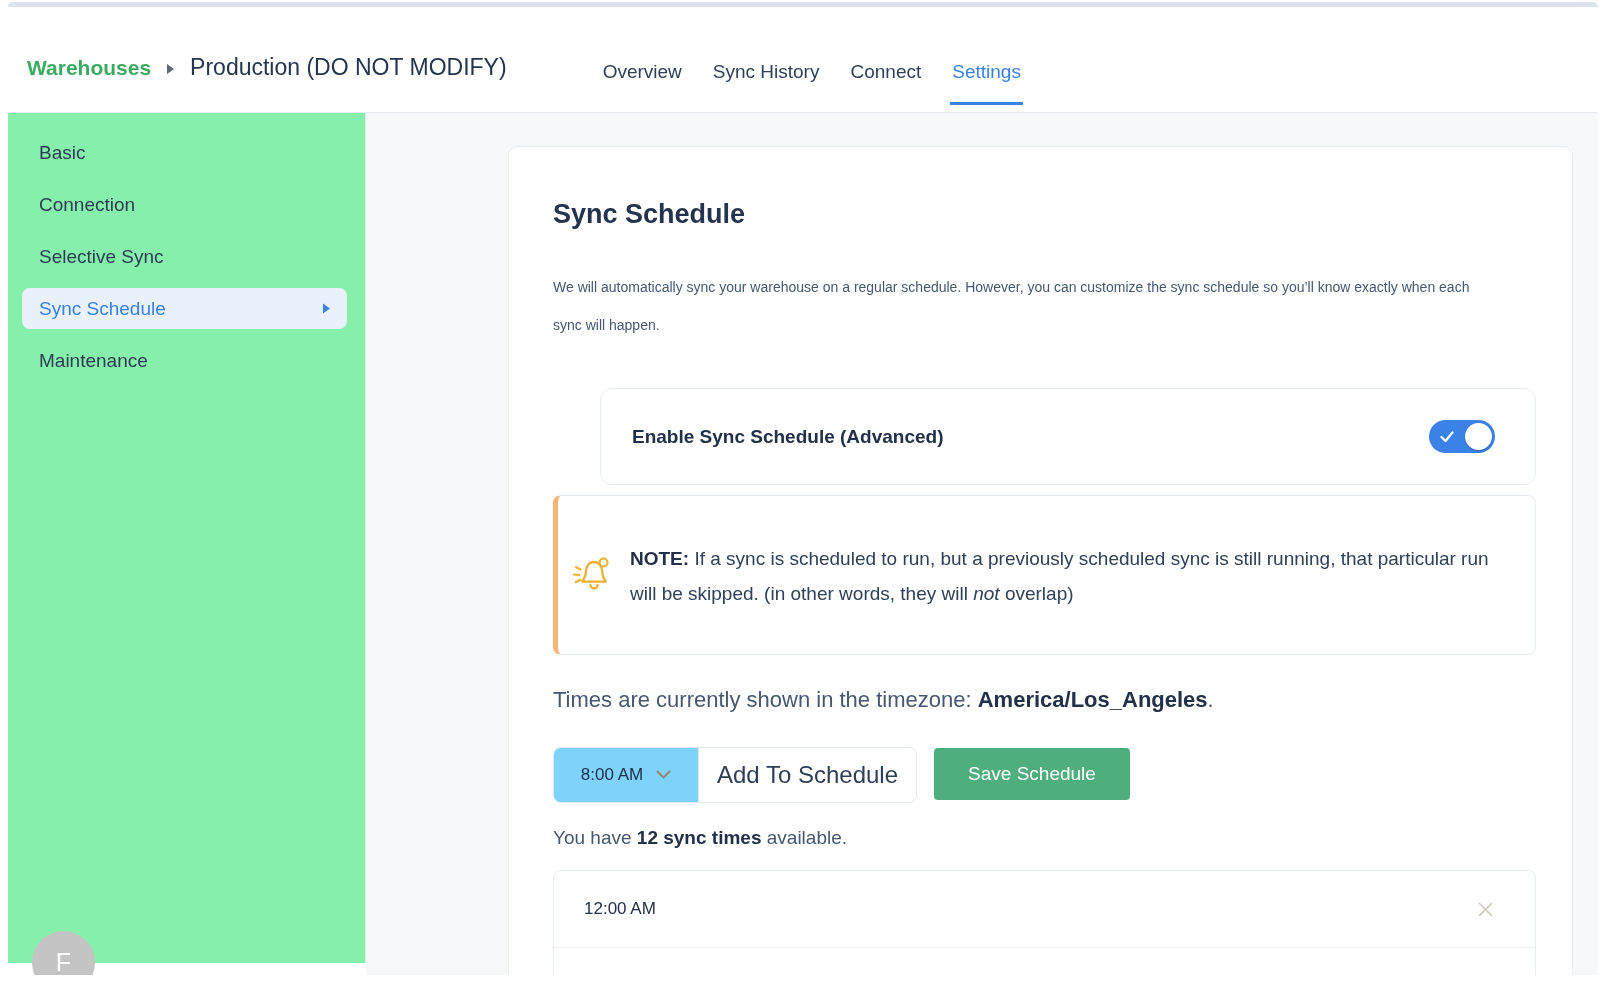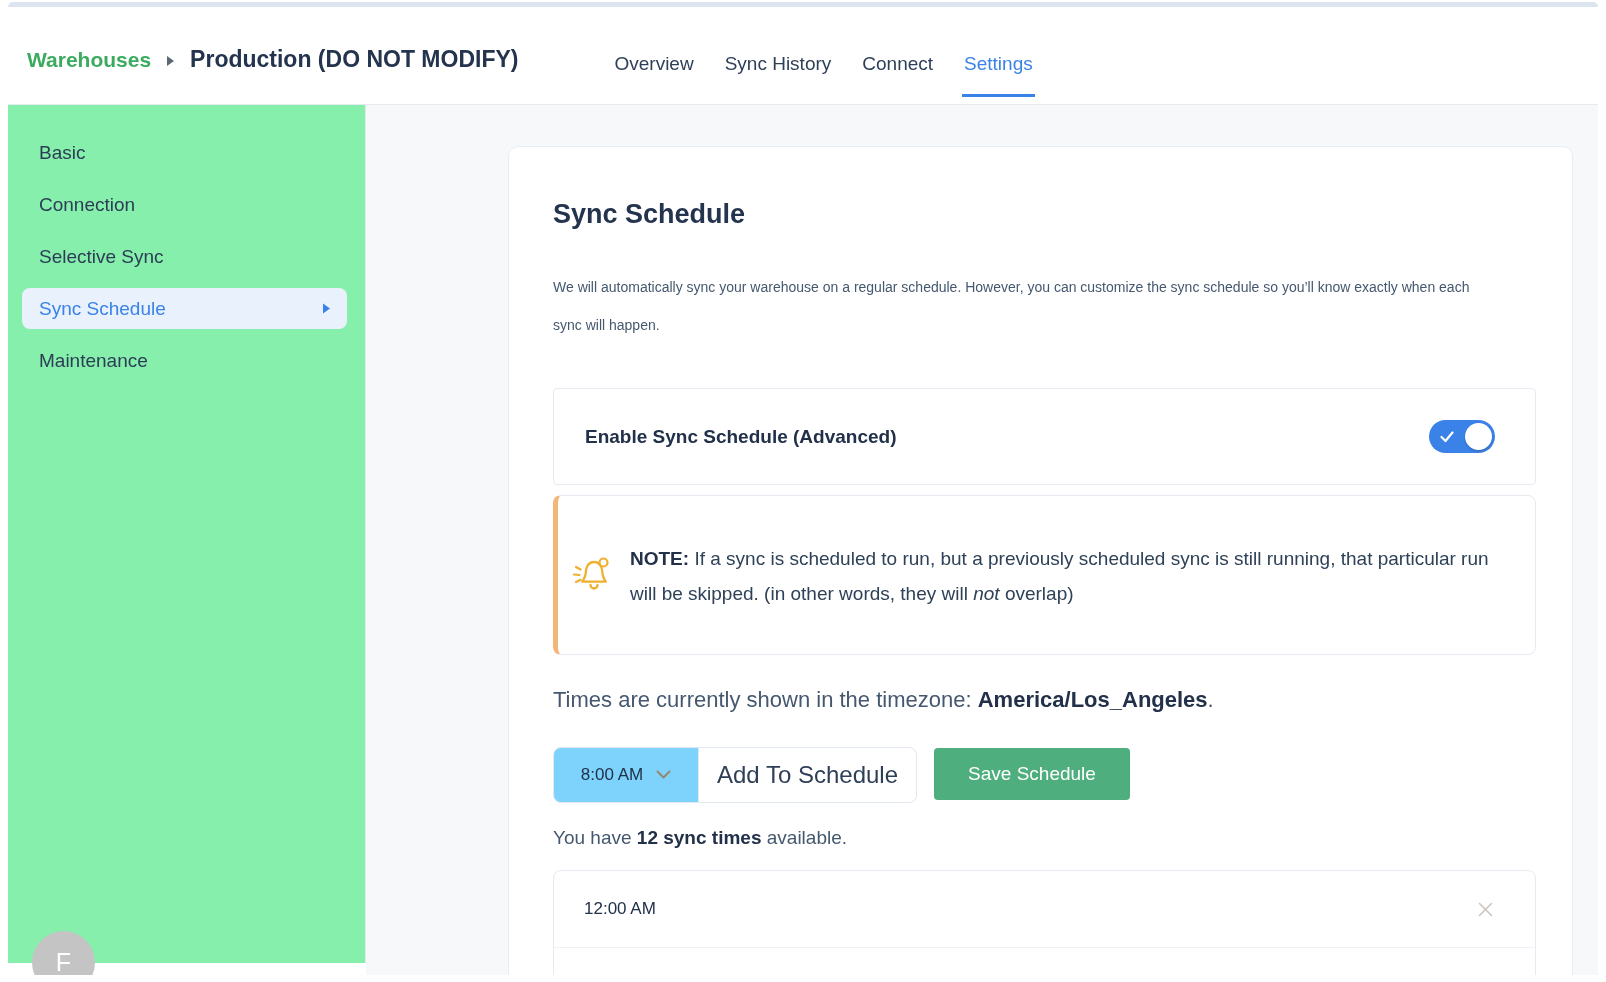--- a/index.html
+++ b/index.html
@@ -20,42 +20,42 @@
   body{
     width:1606px;height:982px;position:relative;overflow:hidden;
     background:#ffffff;
     font-family:"Liberation Sans", sans-serif;
     color:var(--navy);
   }
   .top-edge{position:absolute;top:2px;left:8px;right:8px;height:5px;background:#dce5ef;border-radius:10px 10px 0 0;}
   .app{position:absolute;top:7px;left:8px;right:8px;bottom:7px;background:#fff;overflow:hidden;}
 
   
-  .header{position:absolute;top:8px;left:0;right:0;height:90px;background:#fff;border-bottom:1px solid #e6ebf1;display:flex;align-items:center;z-index:3;}
+  .header{position:absolute;top:16px;left:0;right:0;height:90px;background:#fff;border-bottom:1px solid #e6ebf1;display:flex;align-items:center;z-index:3;}
   .breadcrumb{margin-left:19px;display:flex;align-items:center;gap:15px;}
   .crumb-parent{color:var(--brand-green);font-size:21px;font-weight:600;cursor:pointer;}
   .crumb-sep{display:flex;align-items:center;margin-top:2px;}
-  .crumb-title{color:var(--navy);font-size:23px;font-weight:700;}
+  .crumb-title{color:var(--navy);font-size:23px;font-weight:400;}
   .tabs{display:flex;gap:31px;margin-left:96px;margin-top:8px;}
   .tab{font-size:19px;font-weight:500;color:#2e3f57;position:relative;cursor:pointer;white-space:nowrap;}
   .tab.active{color:var(--accent-blue);}
   .tab.active::after{content:"";position:absolute;left:-2px;right:-2px;bottom:-22px;height:3px;background:var(--accent-blue);}
 
   
   .sidebar{position:absolute;top:91px;left:0;width:358px;bottom:12px;background:#86efac;border-right:1px solid #e3e9f0;padding-top:34px;}
   .side-item{margin:0 18px 11px 14px;height:41px;display:flex;align-items:center;justify-content:space-between;padding:0 16px 0 17px;border-radius:8px;font-size:19px;color:#2c3d55;cursor:pointer;}
   .side-item.active{background:var(--sidebar-active-bg);color:var(--accent-blue);font-weight:500;}
 
   
   .content{position:absolute;top:91px;left:358px;right:0;bottom:0;background:var(--content-bg);overflow:hidden;}
   .card{position:absolute;left:142px;top:48px;width:1065px;height:1500px;background:#fff;border:1px solid #e8edf3;border-radius:10px;padding:52px 36px 0 44px;}
   .card h1{margin:0;font-size:27px;font-weight:600;color:var(--navy);}
   .desc{margin-top:38px;font-size:14px;line-height:38px;color:var(--slate);max-width:945px;}
 
-  .toggle-row{margin-top:44px;height:97px;border:1px solid #e6ebf2;border-radius:4px;display:flex;align-items:center;justify-content:space-between;padding:0 40px 0 31px;}
+  .toggle-row{margin-top:44px;height:97px;border:1px solid #e6ebf2;border-radius:12px;display:flex;align-items:center;justify-content:space-between;padding:0 40px 0 31px;margin-left:47px;}
   .toggle-label{font-size:19px;font-weight:700;color:#223049;}
   .toggle{width:66px;height:33px;border-radius:17px;background:var(--accent-blue);position:relative;cursor:pointer;flex:none;}
   .toggle .check{position:absolute;left:11px;top:9px;}
   .toggle .knob{position:absolute;top:3px;right:3px;width:27px;height:27px;border-radius:50%;background:#fff;box-shadow:0 1px 2px rgba(0,0,0,.25);}
 
   .note-box{margin-top:10px;min-height:118px;border:1px solid #e6ebf2;border-left:5px solid var(--note-accent);border-radius:8px;display:flex;align-items:center;padding:26px 40px 24px 8px;}
   .note-icon{flex:none;margin:2px 14px 0 0;}
   .note-text{font-size:19px;line-height:35px;color:#2e4157;}
   .note-text .b{font-weight:700;color:#223049;}
   .note-text .i{font-style:italic;}

